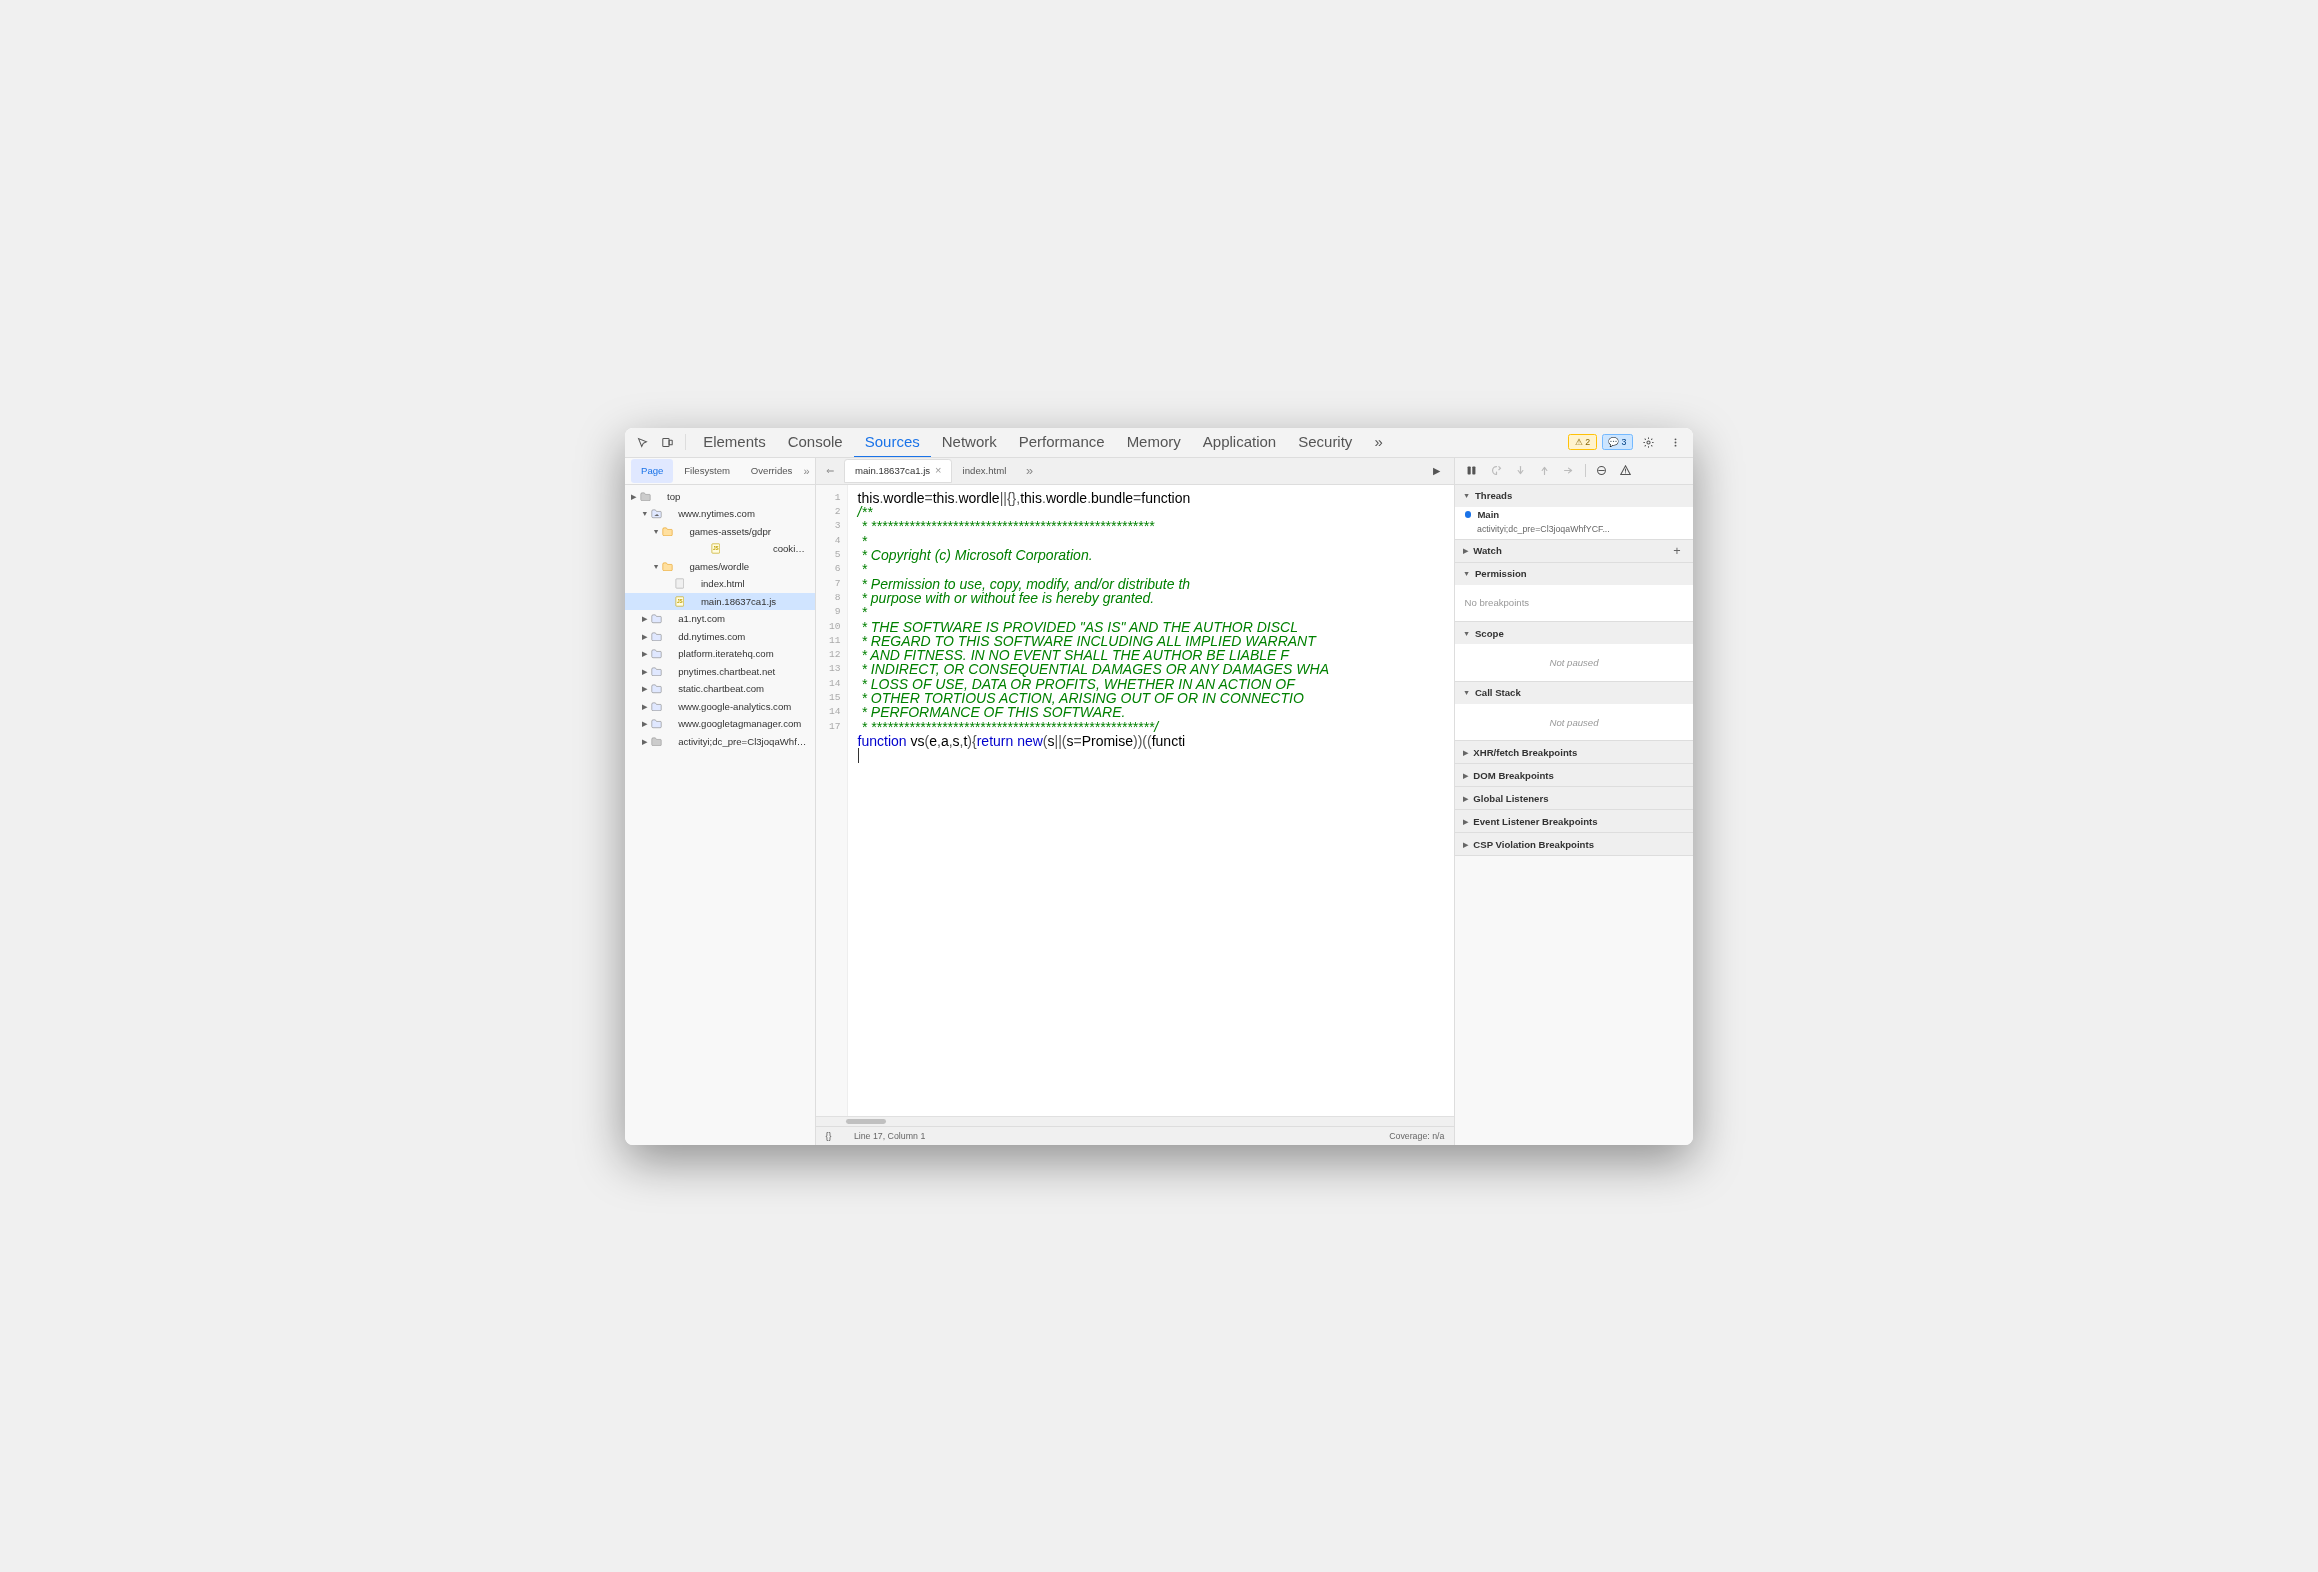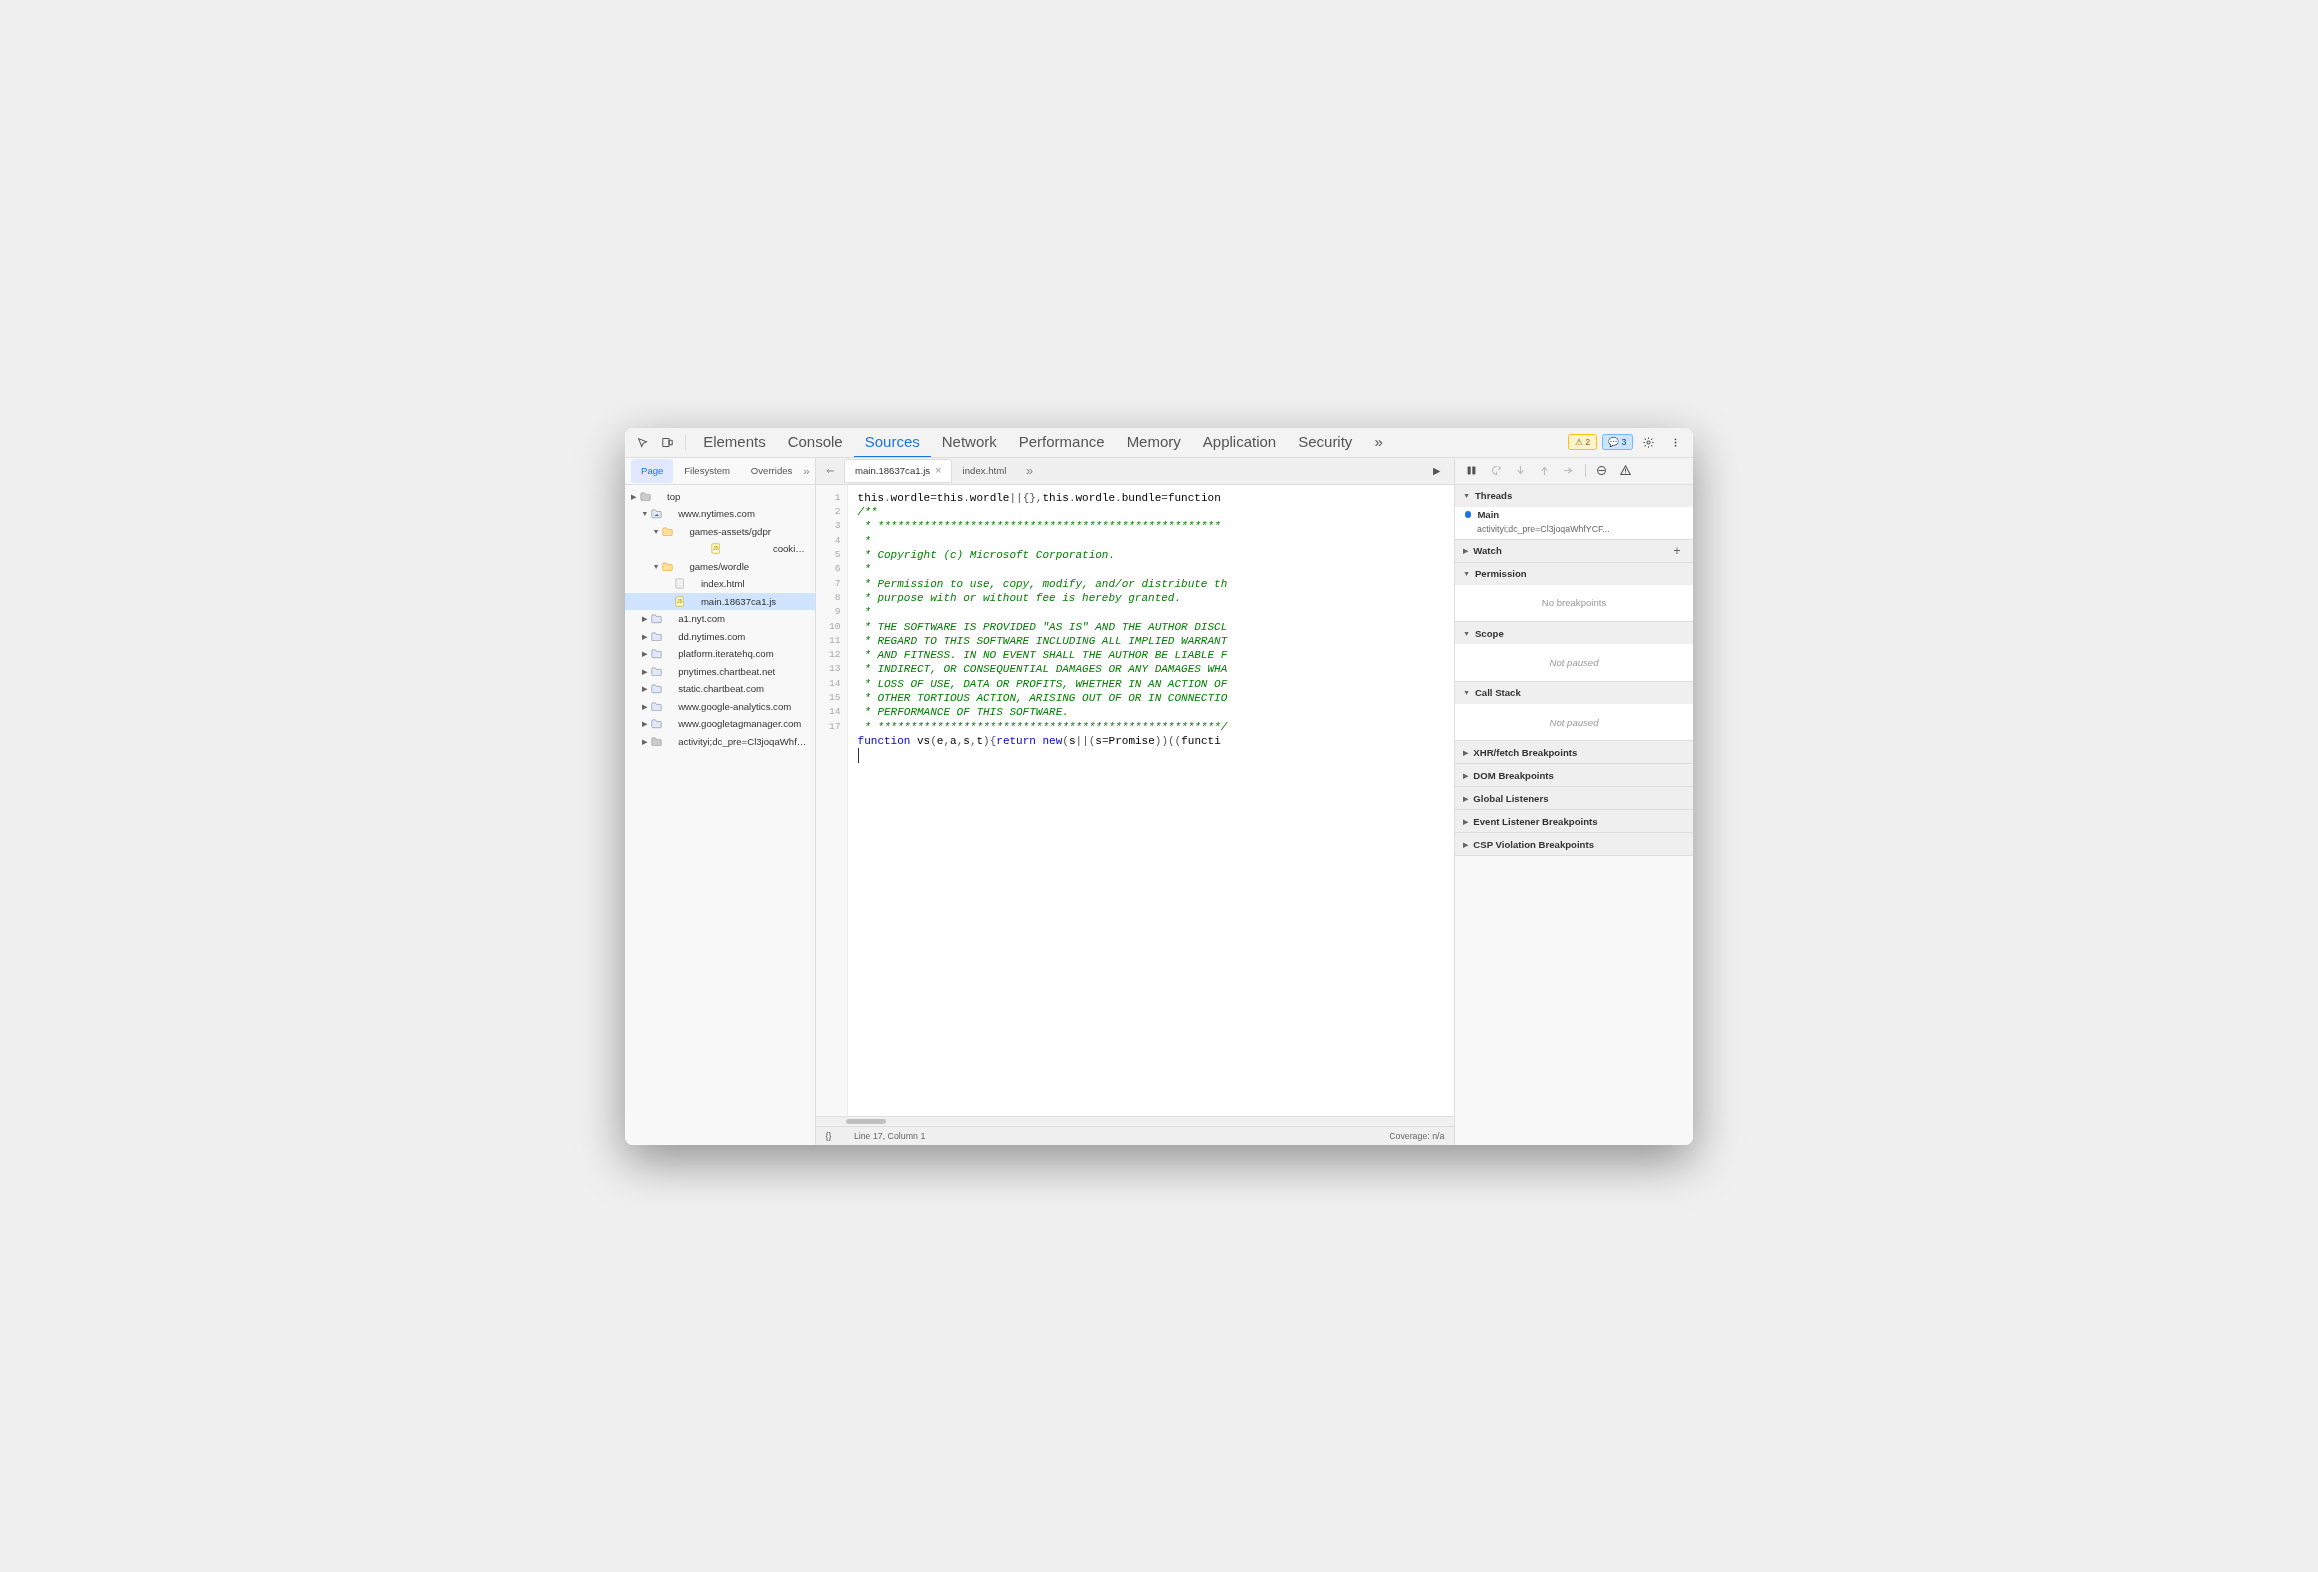--- a/index.html
+++ b/index.html
@@ -311,22 +311,22 @@
       line-height: 14.3px;
       height: 14.3px;
     }
     .code-content {
       flex: 1;
       padding: 6.4px 9.6px;
       overflow: visible;
     }
     .code-line {
       display: block;
-      font-size: 11px;
-      font-family: Liberation Mono, monospace;
+      font-size: 14px;
+      font-family: Liberation Sans, sans-serif;
       line-height: 14.3px;
       height: 14.3px;
       white-space: nowrap;
       color: #333;
     }
     .code-comment { color: #008000; font-style: italic; }
     .code-editor-status {
       height: 19px;
       background: #f0f0f0;
       border-top: 0.8px solid #ddd;
@@ -398,21 +398,21 @@
       font-weight: 600;
       color: #333;
     }
     .right-section-content {
       padding: 6.4px 9.6px;
       background: #fff;
     }
     .section-empty {
       font-size: 9.6px;
       color: #999;
-      text-align: center;
+      text-align: left;
       padding: 6.4px 0;
     }
     .section-not-paused {
       font-size: 9.6px;
       color: #999;
       font-style: italic;
       text-align: center;
       padding: 6.4px 0;
     }
     

